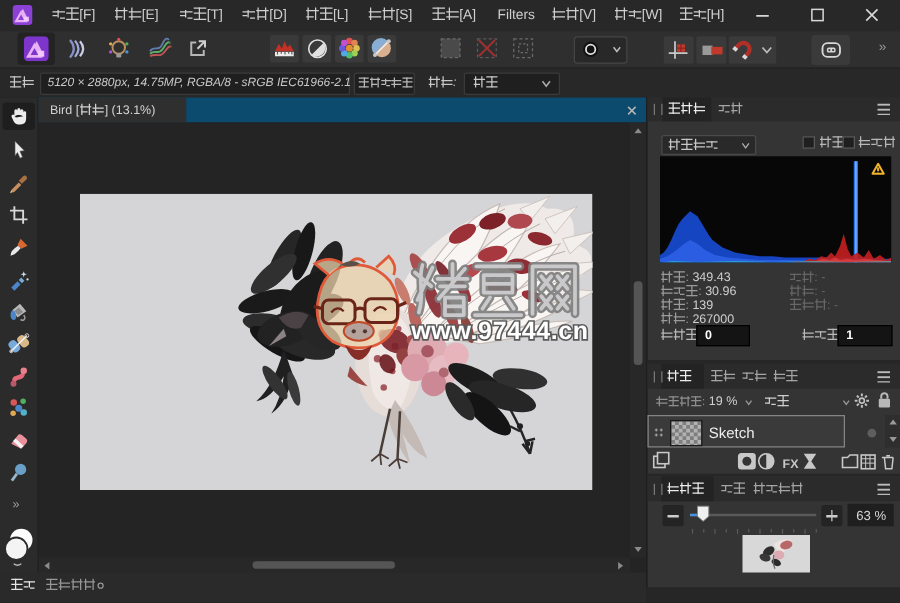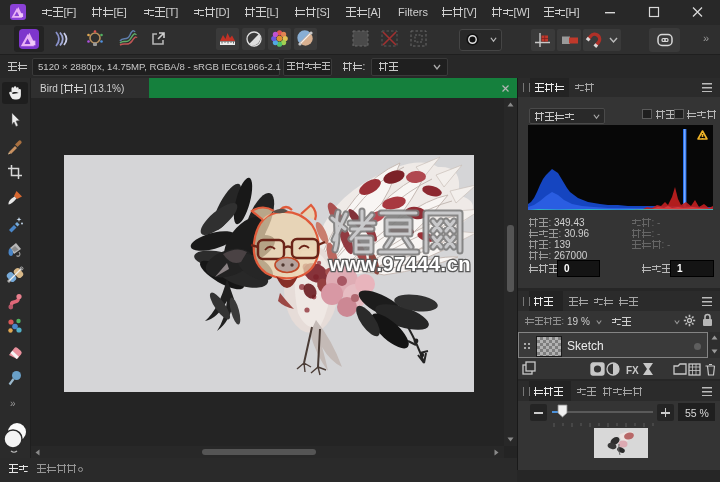--- a/index.html
+++ b/index.html
@@ -31,21 +31,21 @@
  background-position:0 30%,50% 40%,0 70%,100% 90%;}
 .g4{background-image:
  linear-gradient(currentColor,currentColor),
  linear-gradient(currentColor,currentColor),
  linear-gradient(currentColor,currentColor);
  background-size:1.3px 100%,100% 1.3px,100% 1.3px;
  background-position:20% 0,0 35%,0 80%;}
 
 #titlebar{left:0;top:0;width:720px;height:25px;background:#282828;}
 #toolbar{left:0;top:25px;width:720px;height:29px;background:#2f2f2f;border-bottom:1px solid #1f1f1f;}
-#ctxbar{left:0;top:55px;width:720px;height:23px;background:#282828;border-bottom:1px solid #1d1d1d;}
+#ctxbar{left:0;top:55px;width:720px;height:23px;background:#282828;border-bottom:1px solid #1d1d1d;font-style:italic;}
 #tools{left:0;top:78px;width:30px;height:382px;background:#2b2b2b;border-right:1px solid #1f1f1f;}
 #docarea{left:31px;top:78px;width:486px;height:382px;background:#242424;}
 #panels{left:517px;top:78px;width:203px;height:392px;background:#343434;border-left:1px solid #191919;}
 #statusbar{left:0;top:458px;width:517px;height:24px;background:#2a2a2a;}
 #bottomstrip{left:517px;top:470px;width:203px;height:12px;background:#262626;}
 .grip{position:absolute;width:5px;height:9px;border-left:1.5px solid #777;border-right:1.5px solid #777;}
 .mnu{position:absolute;top:0;height:25px;line-height:25px;font-size:11px;color:#cfcfcf;}
 .lbl{position:absolute;font-size:10px;color:#c2c2c2;white-space:nowrap;}
 </style>
 </head>
@@ -251,21 +251,21 @@
       <path d="M7.5 10 L3.5 15.5" stroke="#9ab8cc" stroke-width="2.2" fill="none"></path>
     </svg>
     <span class="abs" style="left:10px;top:320px;color:#999;font-size:10px">»</span>
     <svg class="abs" style="left:3px;top:344px" width="25" height="34" viewBox="0 0 25 34">
       <circle cx="14" cy="10" r="9" fill="#fcfcfc"></circle>
       <circle cx="10" cy="17" r="9" fill="#f4f4f4" stroke="#2b2b2b" stroke-width="1.5"></circle>
       <path d="M8 29 q3 2.5 6 0" stroke="#bbb" stroke-width="1.2" fill="none"></path>
     </svg>
   </div>
   <div class="abs" id="docarea">
-    <div class="abs" style="left:0;top:0;width:486px;height:20px;background:#15803d;border-bottom:1px solid #1b1b1b">
+    <div class="abs" style="left:0;top:0;width:486px;height:20px;background:#0c4a6e;border-bottom:1px solid #1b1b1b">
       <div class="abs" style="left:0;top:0;width:118px;height:20px;background:#2f2f2f"></div>
       <span class="lbl" style="left:9px;top:5px;color:#d2d2d2">Bird [<b class="cj g2"></b><b class="cj g4"></b>] (13.1%)</span>
       <svg class="abs" style="left:470px;top:6px" width="9" height="9" viewBox="0 0 9 9">
           <path d="M1.5 1.5 L7.5 7.5 M7.5 1.5 L1.5 7.5" stroke="#b5b5b5" stroke-width="1.2"></path>
         </svg>
     </div>
     <div class="abs" style="left:0;top:20px;width:473px;height:348px;background:#242424"></div>
     <svg class="abs" style="left:33px;top:77px" width="410" height="237" viewBox="0 0 410 237">
       <rect width="410" height="237" fill="#d5d5d7"></rect>
 
@@ -511,21 +511,21 @@
     <svg class="abs" style="left:165px;top:236px" width="13" height="13" viewBox="0 0 13 13">
       <circle cx="6.5" cy="6.5" r="2" fill="none" stroke="#c0c0c0" stroke-width="1.3"></circle>
       <g stroke="#c0c0c0" stroke-width="1.6">
           <path d="M6.5 0.8 V3 M6.5 10 V12.2 M0.8 6.5 H3 M10 6.5 H12.2 M2.5 2.5 L4 4 M9 9 L10.5 10.5 M10.5 2.5 L9 4 M4 9 L2.5 10.5"></path>
         </g>
     </svg>
     <svg class="abs" style="left:184px;top:235px" width="11" height="14" viewBox="0 0 11 14">
       <rect x="1" y="6" width="9" height="7" rx="1" fill="#b8b8b8"></rect>
       <path d="M3 6 V4 a2.5 2.5 0 0 1 5 0 V6" fill="none" stroke="#b8b8b8" stroke-width="1.6"></path>
     </svg>
-    <div class="abs" style="left:0;top:254px;width:190px;height:26px;background:#3a3a3a;border:1px solid #848484;box-sizing:border-box">
+    <div class="abs" style="left:0;top:254px;width:158px;height:26px;background:#3a3a3a;border:1px solid #848484;box-sizing:border-box">
       <div class="abs" style="left:4px;top:9px;width:8px;height:8px;background:
         radial-gradient(circle 1.5px, #aaa 1px, transparent 1px) 0 0/4px 4px"></div>
       <div class="abs" style="left:17px;top:3px;width:24px;height:19px;background:repeating-conic-gradient(#7e7e7e 0 25%,#b2b2b2 0 50%) 0 0/6px 6px;border:1px solid #1a1a1a"></div>
       <span class="lbl" style="left:48px;top:6px;color:#ececec;font-size:12px">Sketch</span>
       <div class="abs" style="left:175px;top:10px;width:7px;height:7px;border-radius:50%;background:#5e5e5e"></div>
     </div>
     <div class="abs" style="left:190px;top:254px;width:13px;height:26px;background:#2e2e2e">
       <svg class="abs" style="left:3px;top:3px" width="7" height="5" viewBox="0 0 7 5">
           <path d="M0.5 4.5 L3.5 0.5 L6.5 4.5 Z" fill="#999"></path>
         </svg>
@@ -568,21 +568,21 @@
     <div class="abs" style="left:34px;top:333px;width:101px;height:2px;background:#5a5a5a"></div>
     <div class="abs" style="left:34px;top:333px;width:8px;height:2px;background:#4a90d9"></div>
     <svg class="abs" style="left:39px;top:326px" width="11" height="14" viewBox="0 0 11 14">
         <path d="M1 1 H10 V9 L5.5 13 L1 9 Z" fill="#f0f0f0" stroke="#888" stroke-width="0.8"></path>
       </svg>
     <div class="abs" style="left:139px;top:326px;width:17px;height:17px;background:#242424;border-radius:2px">
       <div class="abs" style="left:4px;top:8px;width:9px;height:1.5px;background:#ccc"></div>
       <div class="abs" style="left:7.7px;top:4px;width:1.5px;height:9px;background:#ccc"></div>
     </div>
     <div class="abs" style="left:160px;top:325px;width:37px;height:18px;background:#1f1f1f">
-        <span class="lbl" style="left:7px;top:4px;color:#d8d8d8;font-size:10.5px">55 %</span>
+        <span class="lbl" style="left:7px;top:4px;color:#d8d8d8;font-size:10.5px">63 %</span>
       </div>
     <svg class="abs" style="left:34px;top:345px" width="104" height="5" viewBox="0 0 104 5">
       <g stroke="#5a5a5a" stroke-width="1">
           <path d="M2 0 V4 M11 0 V3 M20 0 V4 M29 0 V3 M38 0 V4 M47 0 V3 M56 0 V4 M65 0 V3 M74 0 V4 M83 0 V3 M92 0 V4 M101 0 V3"></path>
         </g>
     </svg>
     <div class="abs" style="left:76px;top:350px;width:54px;height:30px;background:#d8d8d8">
       <svg class="abs" style="left:0;top:0" width="54" height="30" viewBox="0 0 54 30">
         <ellipse cx="21" cy="13" rx="5" ry="3.4" fill="#2e2e2e" transform="rotate(-35 21 13)"></ellipse>
         <ellipse cx="18" cy="18" rx="4.5" ry="3" fill="#383838" transform="rotate(20 18 18)"></ellipse>

